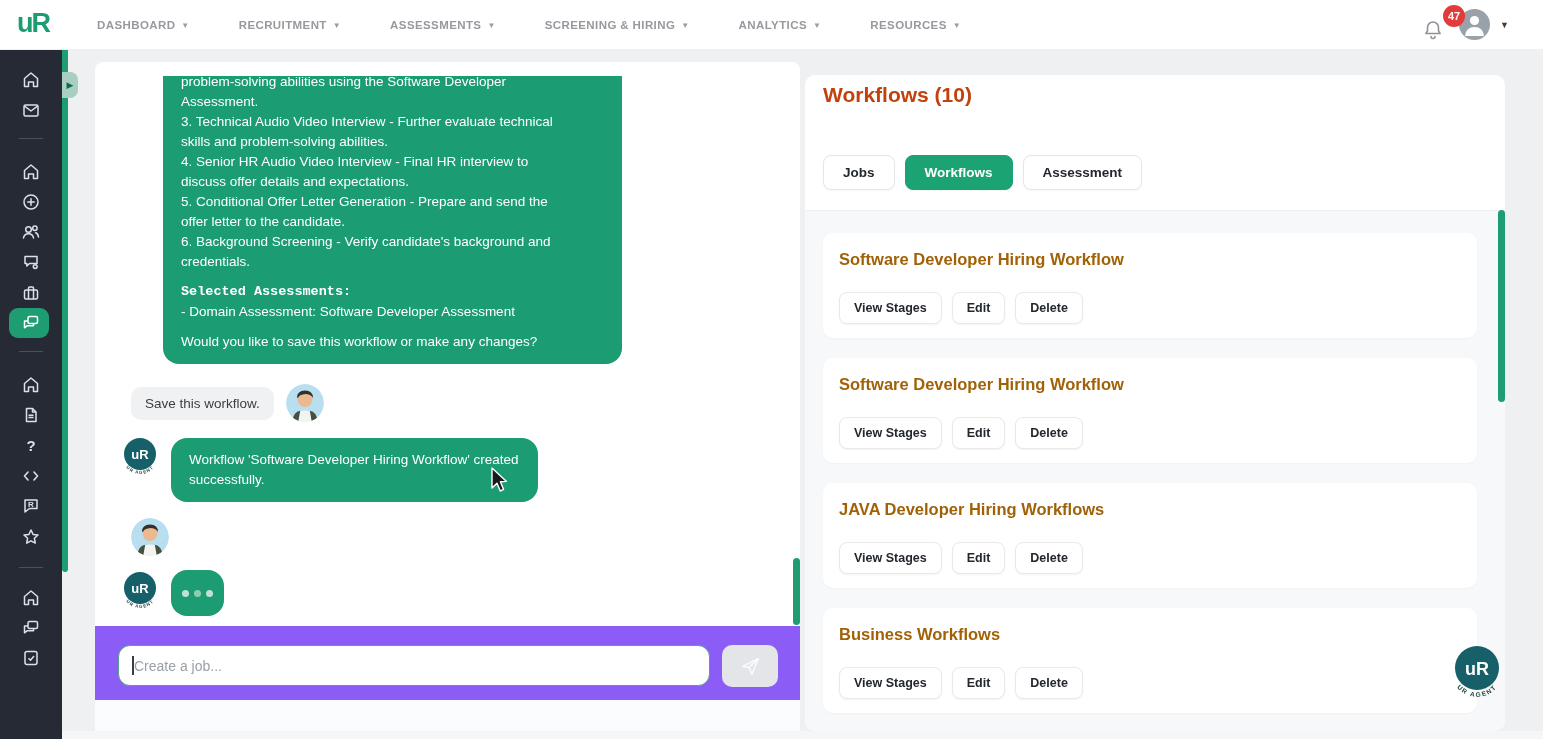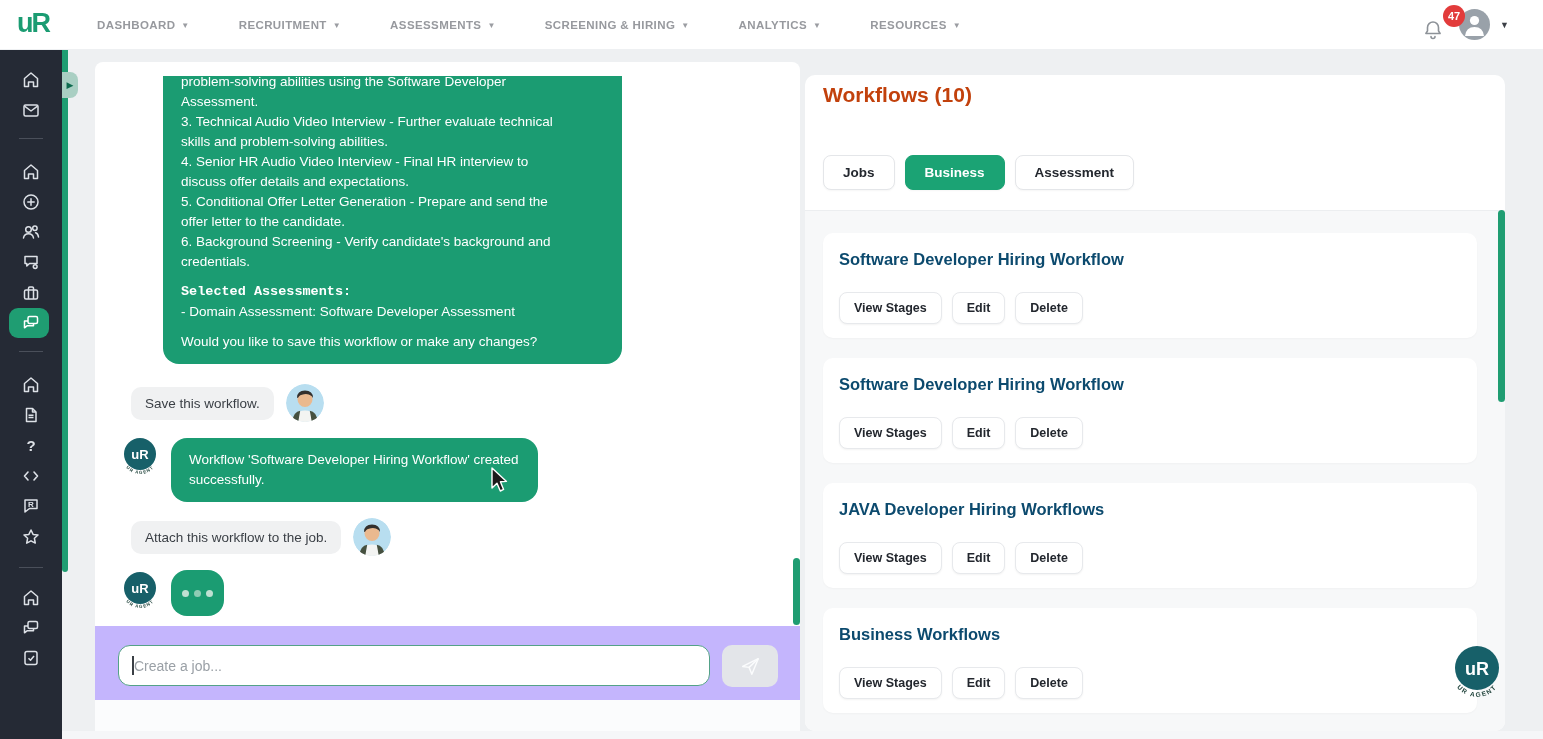--- a/index.html
+++ b/index.html
@@ -47,38 +47,38 @@
   .row-user { justify-content:flex-start; padding-right:25px; gap:12px;margin-left:36px; }
   .row-bot { padding-left:23px; gap:9px; }
   .bubble-user { background:#f0f1f2; color:#3a3f45; border-radius:10px; padding:9px 14px; font-size:13.5px; margin-top:3px; }
   .avatar-38 { width:38px; height:38px; border-radius:50%; overflow:hidden; flex:none; }
   .ur-avatar { width:44px; height:44px; flex:none; margin-top:-2px; }
   .typing-bubble { background:#1b9c72; border-radius:16px; width:53px; height:46px; display:flex; align-items:center; justify-content:center; gap:5px; }
   .typing-bubble i { width:7px; height:7px; border-radius:50%; background:#bfe0d2; display:block; }
   .typing-bubble i:nth-child(2) { background:#8fccb4; }
   .chat-scrollbar { position:absolute; left:793px; top:558px; width:7px; height:67px; background:#1f9d72; border-radius:4px; z-index:3; }
 
-  .chat-footer { position:absolute; left:95px; top:626px; width:705px; height:74px; background:#c4b5fd; }
+  .chat-footer { position:absolute; left:95px; top:626px; width:705px; height:74px; background:#8b5cf6; }
   .chat-input { position:absolute; left:23px; top:19px; width:592px; height:41px; border:1.5px solid #54a288; border-radius:12px; background:#fff; font-size:14px; color:#3a3f45; padding:0 15px; outline:none; font-family:"Liberation Sans", sans-serif; }
   .chat-input::placeholder { color:#9aa0a6; }
   .input-caret { position:absolute; left:37px; top:30px; width:1.5px; height:19px; background:#3a3f45; }
   .send-btn { position:absolute; left:627px; top:19px; width:56px; height:42px; background:#e3e5e9; border:none; border-radius:10px; display:flex; align-items:center; justify-content:center; cursor:pointer; }
   .below-chat { position:absolute; left:95px; top:700px; width:705px; height:39px; background:#fbfcfd; }
   .bottom-strip { position:absolute; left:62px; top:731px; width:1481px; height:8px; background:#f5f6f8; }
 
   
   .panel { position:absolute; left:805px; top:75px; width:700px; height:656px; background:#ffffff; border-radius:10px; }
   .panel-title { position:absolute; left:18px; top:8px; font-size:21px; font-weight:bold; color:#c2410c; }
   .start-btn { position:absolute; right:20px; top:25px; background:#17827a; color:#fff; font-weight:bold; font-size:13px; border:none; border-radius:6px; padding:10px 15px; cursor:pointer; font-family:"Liberation Sans", sans-serif; }
   .tabs { position:absolute; left:18px; top:80px; display:flex; gap:10px; }
   .tab { background:#fff; border:1px solid #e4e6e9; border-radius:8px; padding:9px 19px; font-size:13.5px; font-weight:bold; color:#23272e; cursor:pointer; box-shadow:0 1px 2px rgba(0,0,0,.04); }
   .tab.active { background:#1ba374; color:#fff; border-color:#1ba374; }
   .cards-region { position:absolute; left:0; top:135px; right:0; bottom:0; background:#f7f8f9; border-top:1px solid #eceef0; border-radius:0 0 10px 10px; }
   .wf-card { position:absolute; left:18px; width:654px; height:105px; background:#fff; border-radius:10px; box-shadow:0 1px 2px rgba(0,0,0,.03); }
-  .wf-title { position:absolute; left:16px; top:17px; font-size:16.5px; font-weight:bold; color:#0c4a6e; }
+  .wf-title { position:absolute; left:16px; top:17px; font-size:16.5px; font-weight:bold; color:#a16207; }
   .wf-btns { position:absolute; left:16px; top:59px; display:flex; gap:10px; }
   .wf-btn { background:#fff; border:1px solid #e7e9ec; border-radius:8px; padding:8px 14px; font-size:12.5px; font-weight:bold; color:#23272e; cursor:pointer; box-shadow:0 1px 2px rgba(0,0,0,.05); font-family:"Liberation Sans", sans-serif; }
   .panel-scrollbar { position:absolute; left:1498px; top:210px; width:7px; height:192px; background:#1f9d72; border-radius:4px; z-index:3; }
 
   .floating-badge { position:absolute; left:1448px; top:642px; width:58px; height:60px; z-index:6; }
 
   .cursor { position:absolute; left:489px; top:466px; z-index:9; }
 </style>
 </head>
 <body>
@@ -290,21 +290,20 @@
           <text font-size="4.5" font-weight="bold" fill="#21443c" letter-spacing="1"><textPath href="#arc1" startOffset="50%" text-anchor="middle">UR AGENT</textPath></text>
         </svg>
       </div>
       <div class="bubble-bot" style="margin-top:2px; width:367px">
         <div class="pre">Workflow 'Software Developer Hiring Workflow' created
 successfully.</div>
       </div>
     </div>
 
     <div class="msg-row row-user" style="margin-top:16px">
-      <div class="bubble-user">Attach this workflow to the job.</div>
       <div class="avatar-38">
         <svg width="38" height="38" viewBox="0 0 38 38">
           <circle cx="19" cy="19" r="19" fill="#b8def0"></circle>
           <circle cx="19" cy="15.5" r="7.5" fill="#eab98f"></circle>
           <path d="M11 14 Q11 6.5 19 6.5 Q27 6.5 27 14 L25.5 12 Q22 9.5 18 10.3 Q13.5 10.8 12.3 13.6 Z" fill="#33302d"></path>
           <path d="M6 38 Q8 26.5 19 26.5 Q30 26.5 32 38 Z" fill="#f3f4f2"></path>
           <path d="M6 38 Q7.5 27.5 14.2 26.7 L12.2 38 Z" fill="#45503f"></path>
           <path d="M32 38 Q30.5 27.5 23.8 26.7 L25.8 38 Z" fill="#45503f"></path>
         </svg>
       </div>
@@ -342,21 +341,21 @@
     </svg>
   </button>
 </div>
 <div class="below-chat"></div>
 <div class="bottom-strip"></div>
 
 <div class="panel">
   <div class="panel-title">Workflows (10)</div>
   <div class="tabs">
     <div class="tab">Jobs</div>
-    <div class="tab active">Business</div>
+    <div class="tab active">Workflows</div>
     <div class="tab">Assessment</div>
   </div>
   <div class="cards-region">
     <div class="wf-card" style="top:22px">
       <div class="wf-title">Software Developer Hiring Workflow</div>
       <div class="wf-btns">
         <button class="wf-btn">View Stages</button>
         <button class="wf-btn">Edit</button>
         <button class="wf-btn">Delete</button>
       </div>

